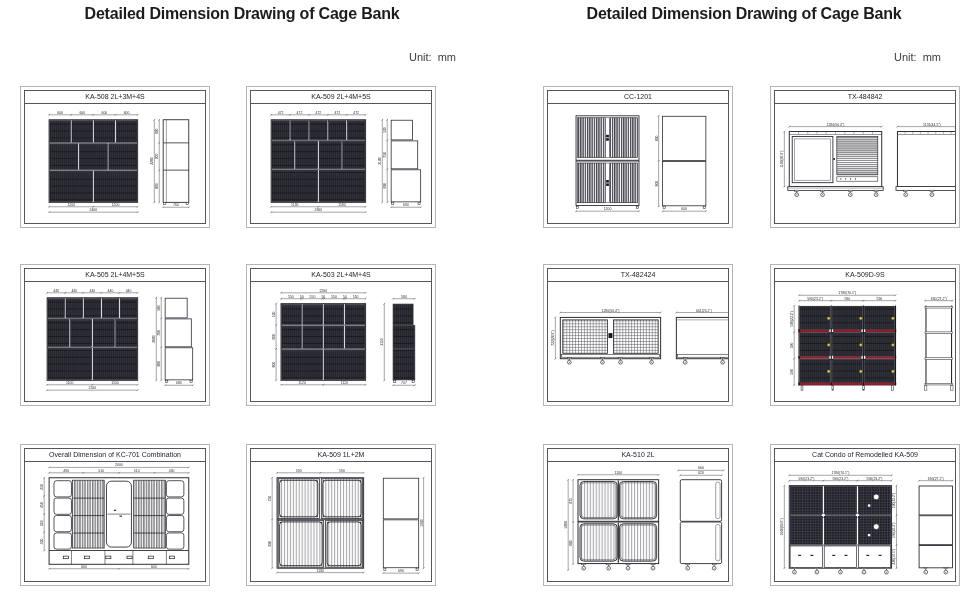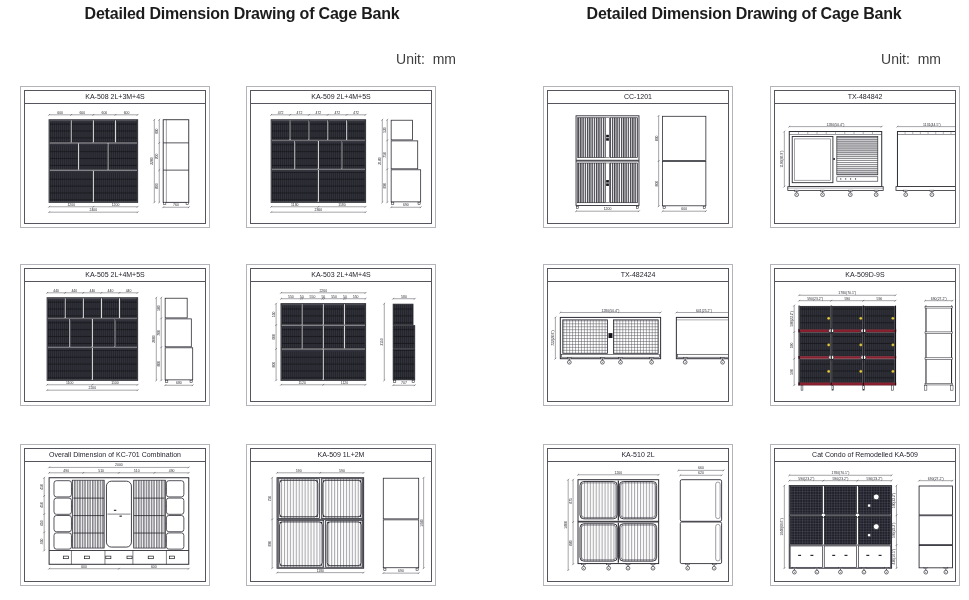--- a/index.html
+++ b/index.html
@@ -3,21 +3,21 @@
 <meta charset="utf-8">
 <style>
   html,body{margin:0;padding:0;background:#fff;}
   .spread{position:relative;width:969px;height:600px;background:#fff;overflow:hidden;
           font-family:"Liberation Sans",sans-serif;}
   .page{position:absolute;top:0;width:484px;height:600px;}
   .page-2{left:485px;}
   .page-title{margin:0;padding-top:5px;text-align:center;font-size:16px;font-weight:700;
               color:#1c1c1c;letter-spacing:-0.2px;}
   .page-2 .page-title{padding-left:34px;}
-  .unit-label{position:absolute;top:51px;right:28px;font-size:14px;color:#3c3c3c;white-space:pre;}
+  .unit-label{position:absolute;top:51px;right:28px;font-size:11px;color:#3c3c3c;white-space:pre;}
   .panels{position:absolute;inset:0;}
   .panel{position:absolute;width:190px;height:142px;border:1px solid #b3b3b9;background:#fff;
          padding:3px;box-sizing:border-box;}
   .panel-inner{border:1px solid #55555e;height:100%;box-sizing:border-box;
                display:flex;flex-direction:column;}
   .panel-title{flex:0 0 12px;line-height:12px;font-size:7px;text-align:center;color:#23232c;
                border-bottom:1px solid #55555e;overflow:hidden;white-space:nowrap;}
   .panel-svg{flex:1 1 auto;display:block;width:100%;min-height:0;}
 </style>
 </head>

